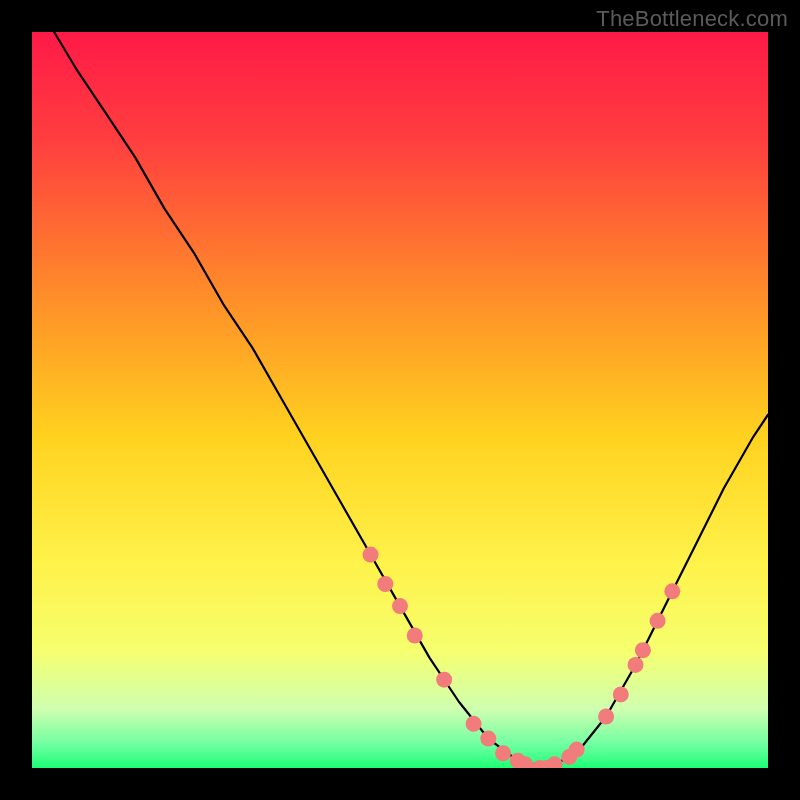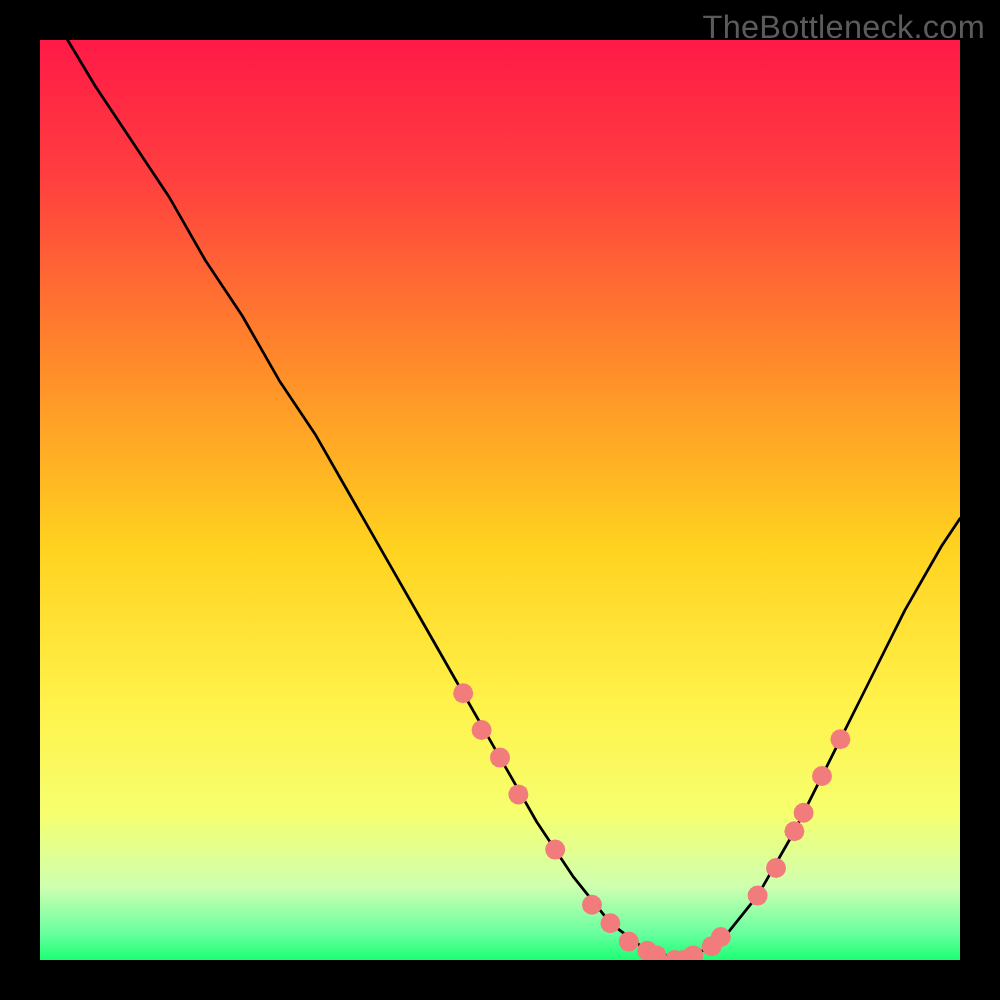--- a/index.html
+++ b/index.html
@@ -3,21 +3,21 @@
 <meta charset="utf-8">
 <style>
   * { margin: 0; padding: 0; box-sizing: border-box; }
   html, body { width: 800px; height: 800px; background: #000; overflow: hidden; }
   .wrap { position: relative; width: 800px; height: 800px; }
   .watermark {
     position: absolute;
     top: 6px;
     right: 12px;
     font-family: Arial, Helvetica, sans-serif;
-    font-size: 26px;
+    font-size: 22px;
     color: #5b5b5b;
     font-weight: 500;
     letter-spacing: 0.2px;
   }
   .plot-area {
     position: absolute;
     left: 32px;
     top: 32px;
     width: 736px;
     height: 736px;

